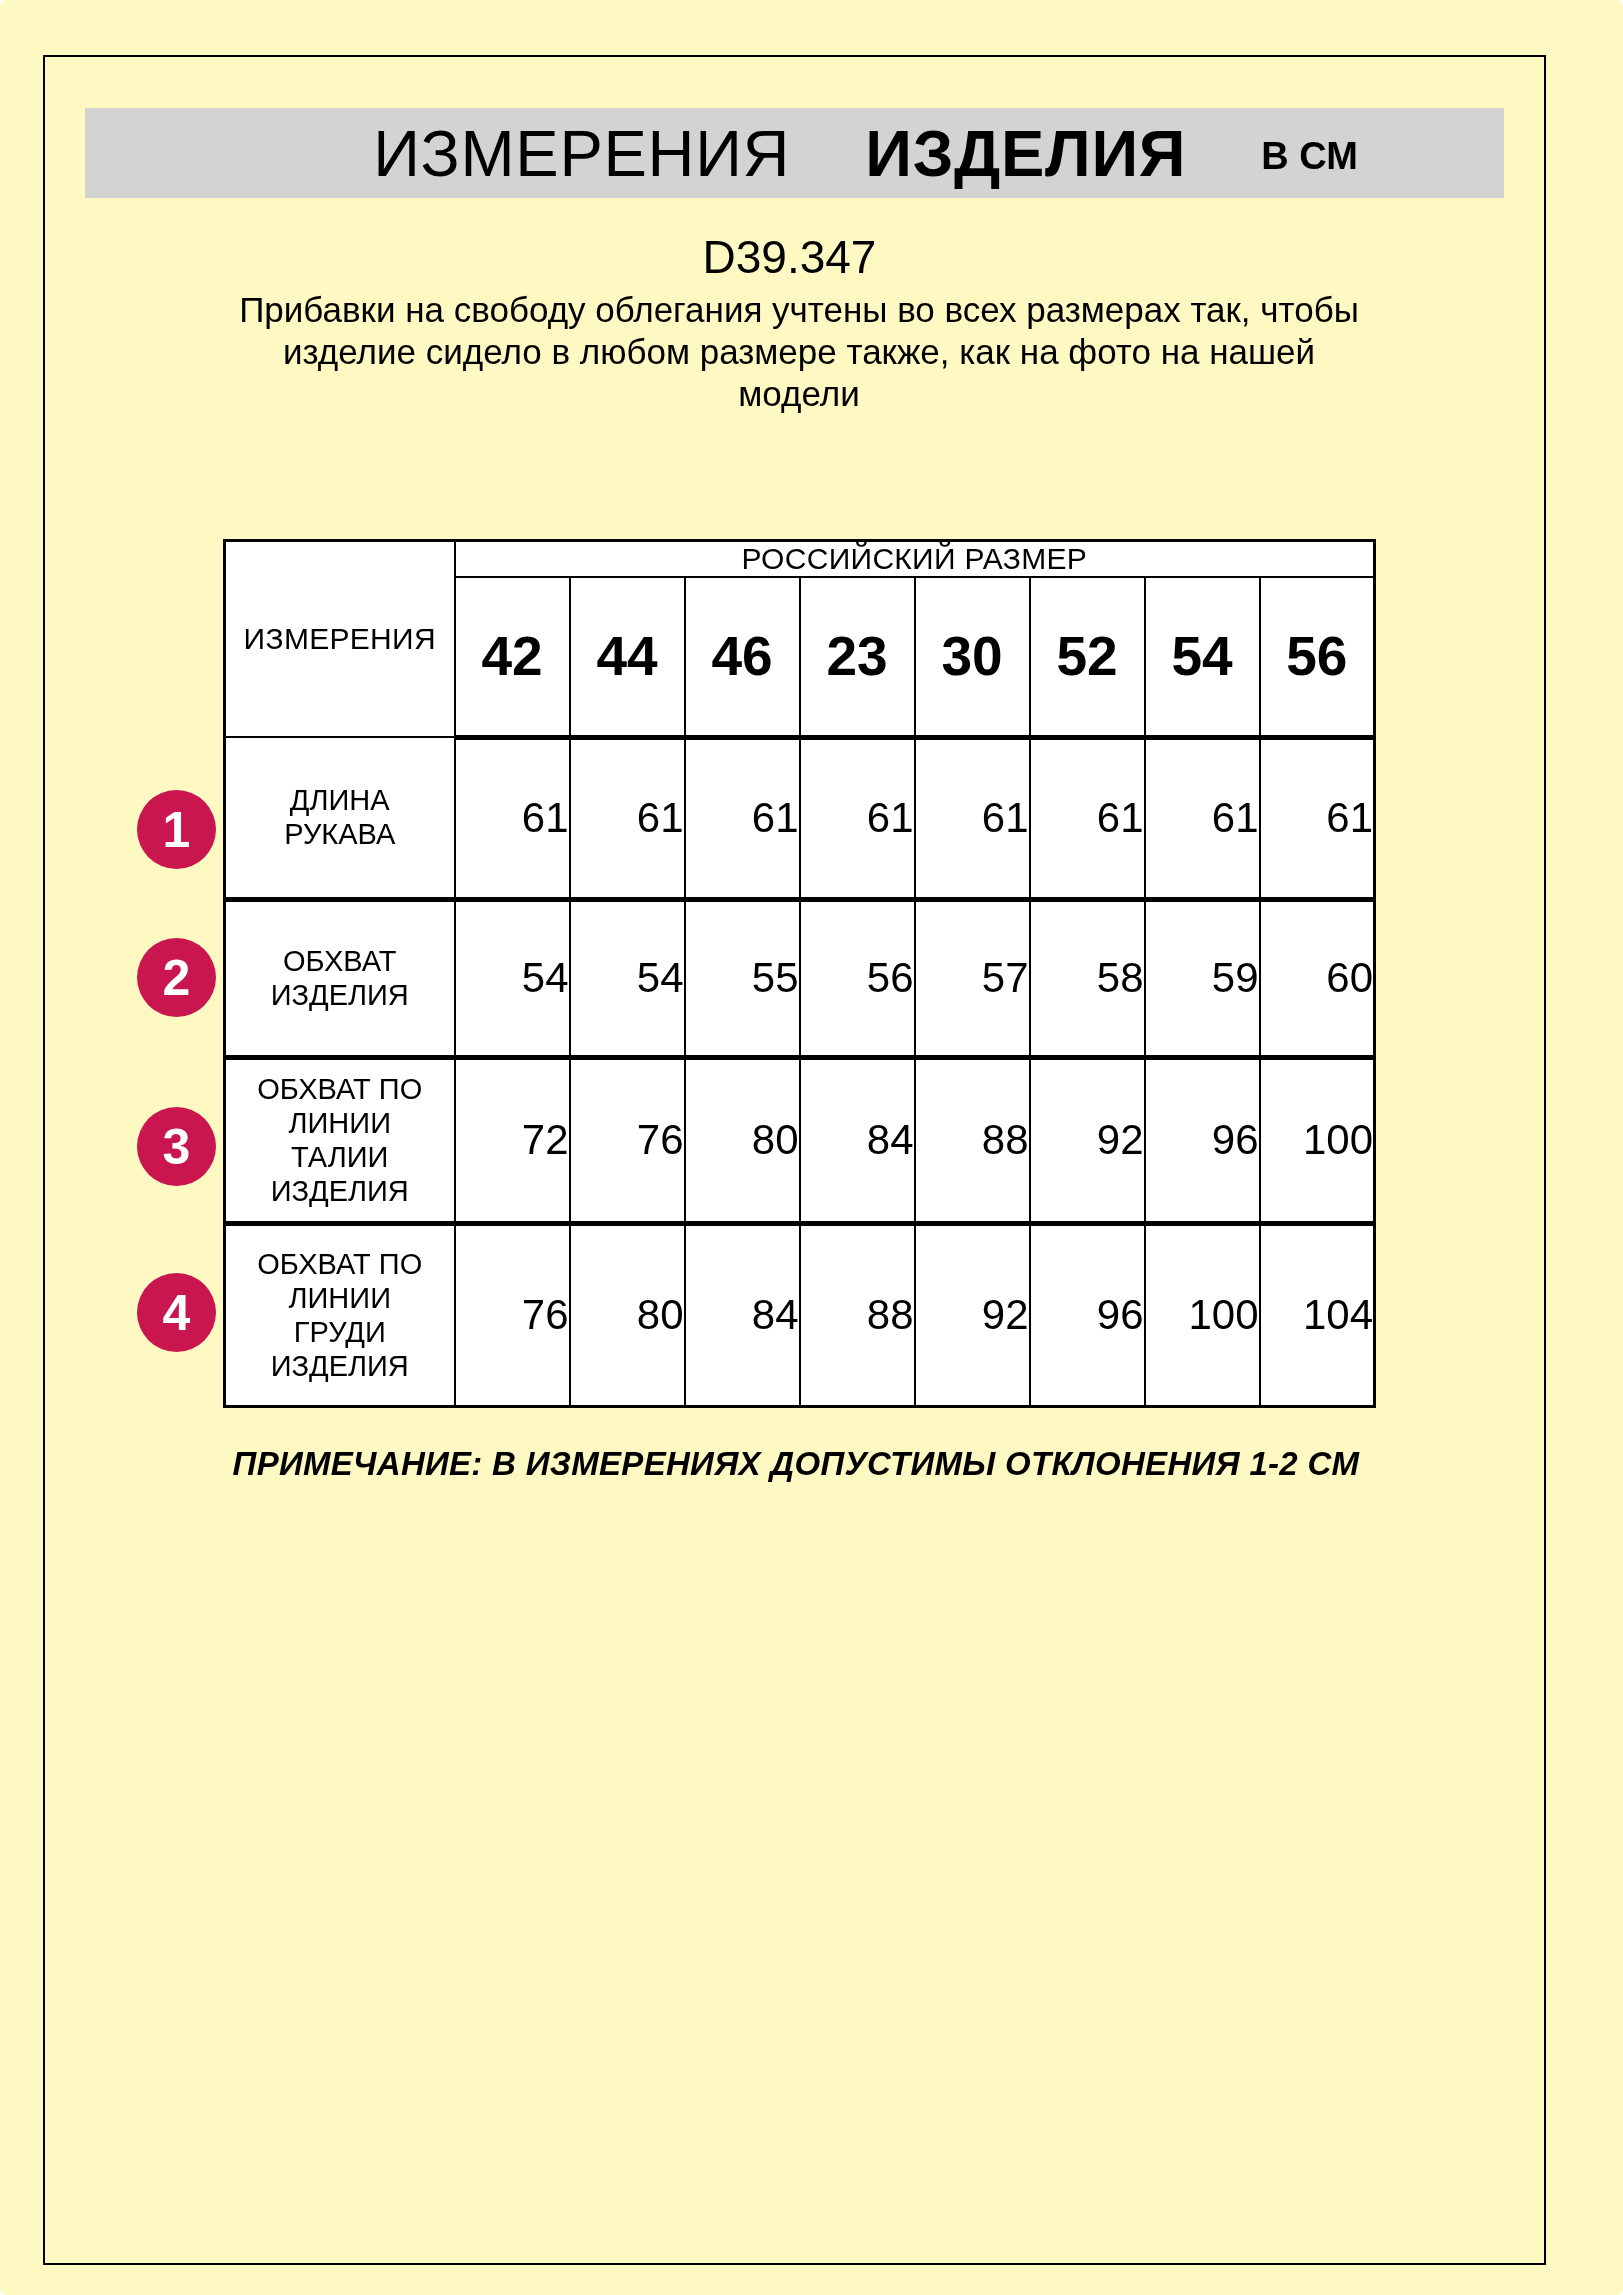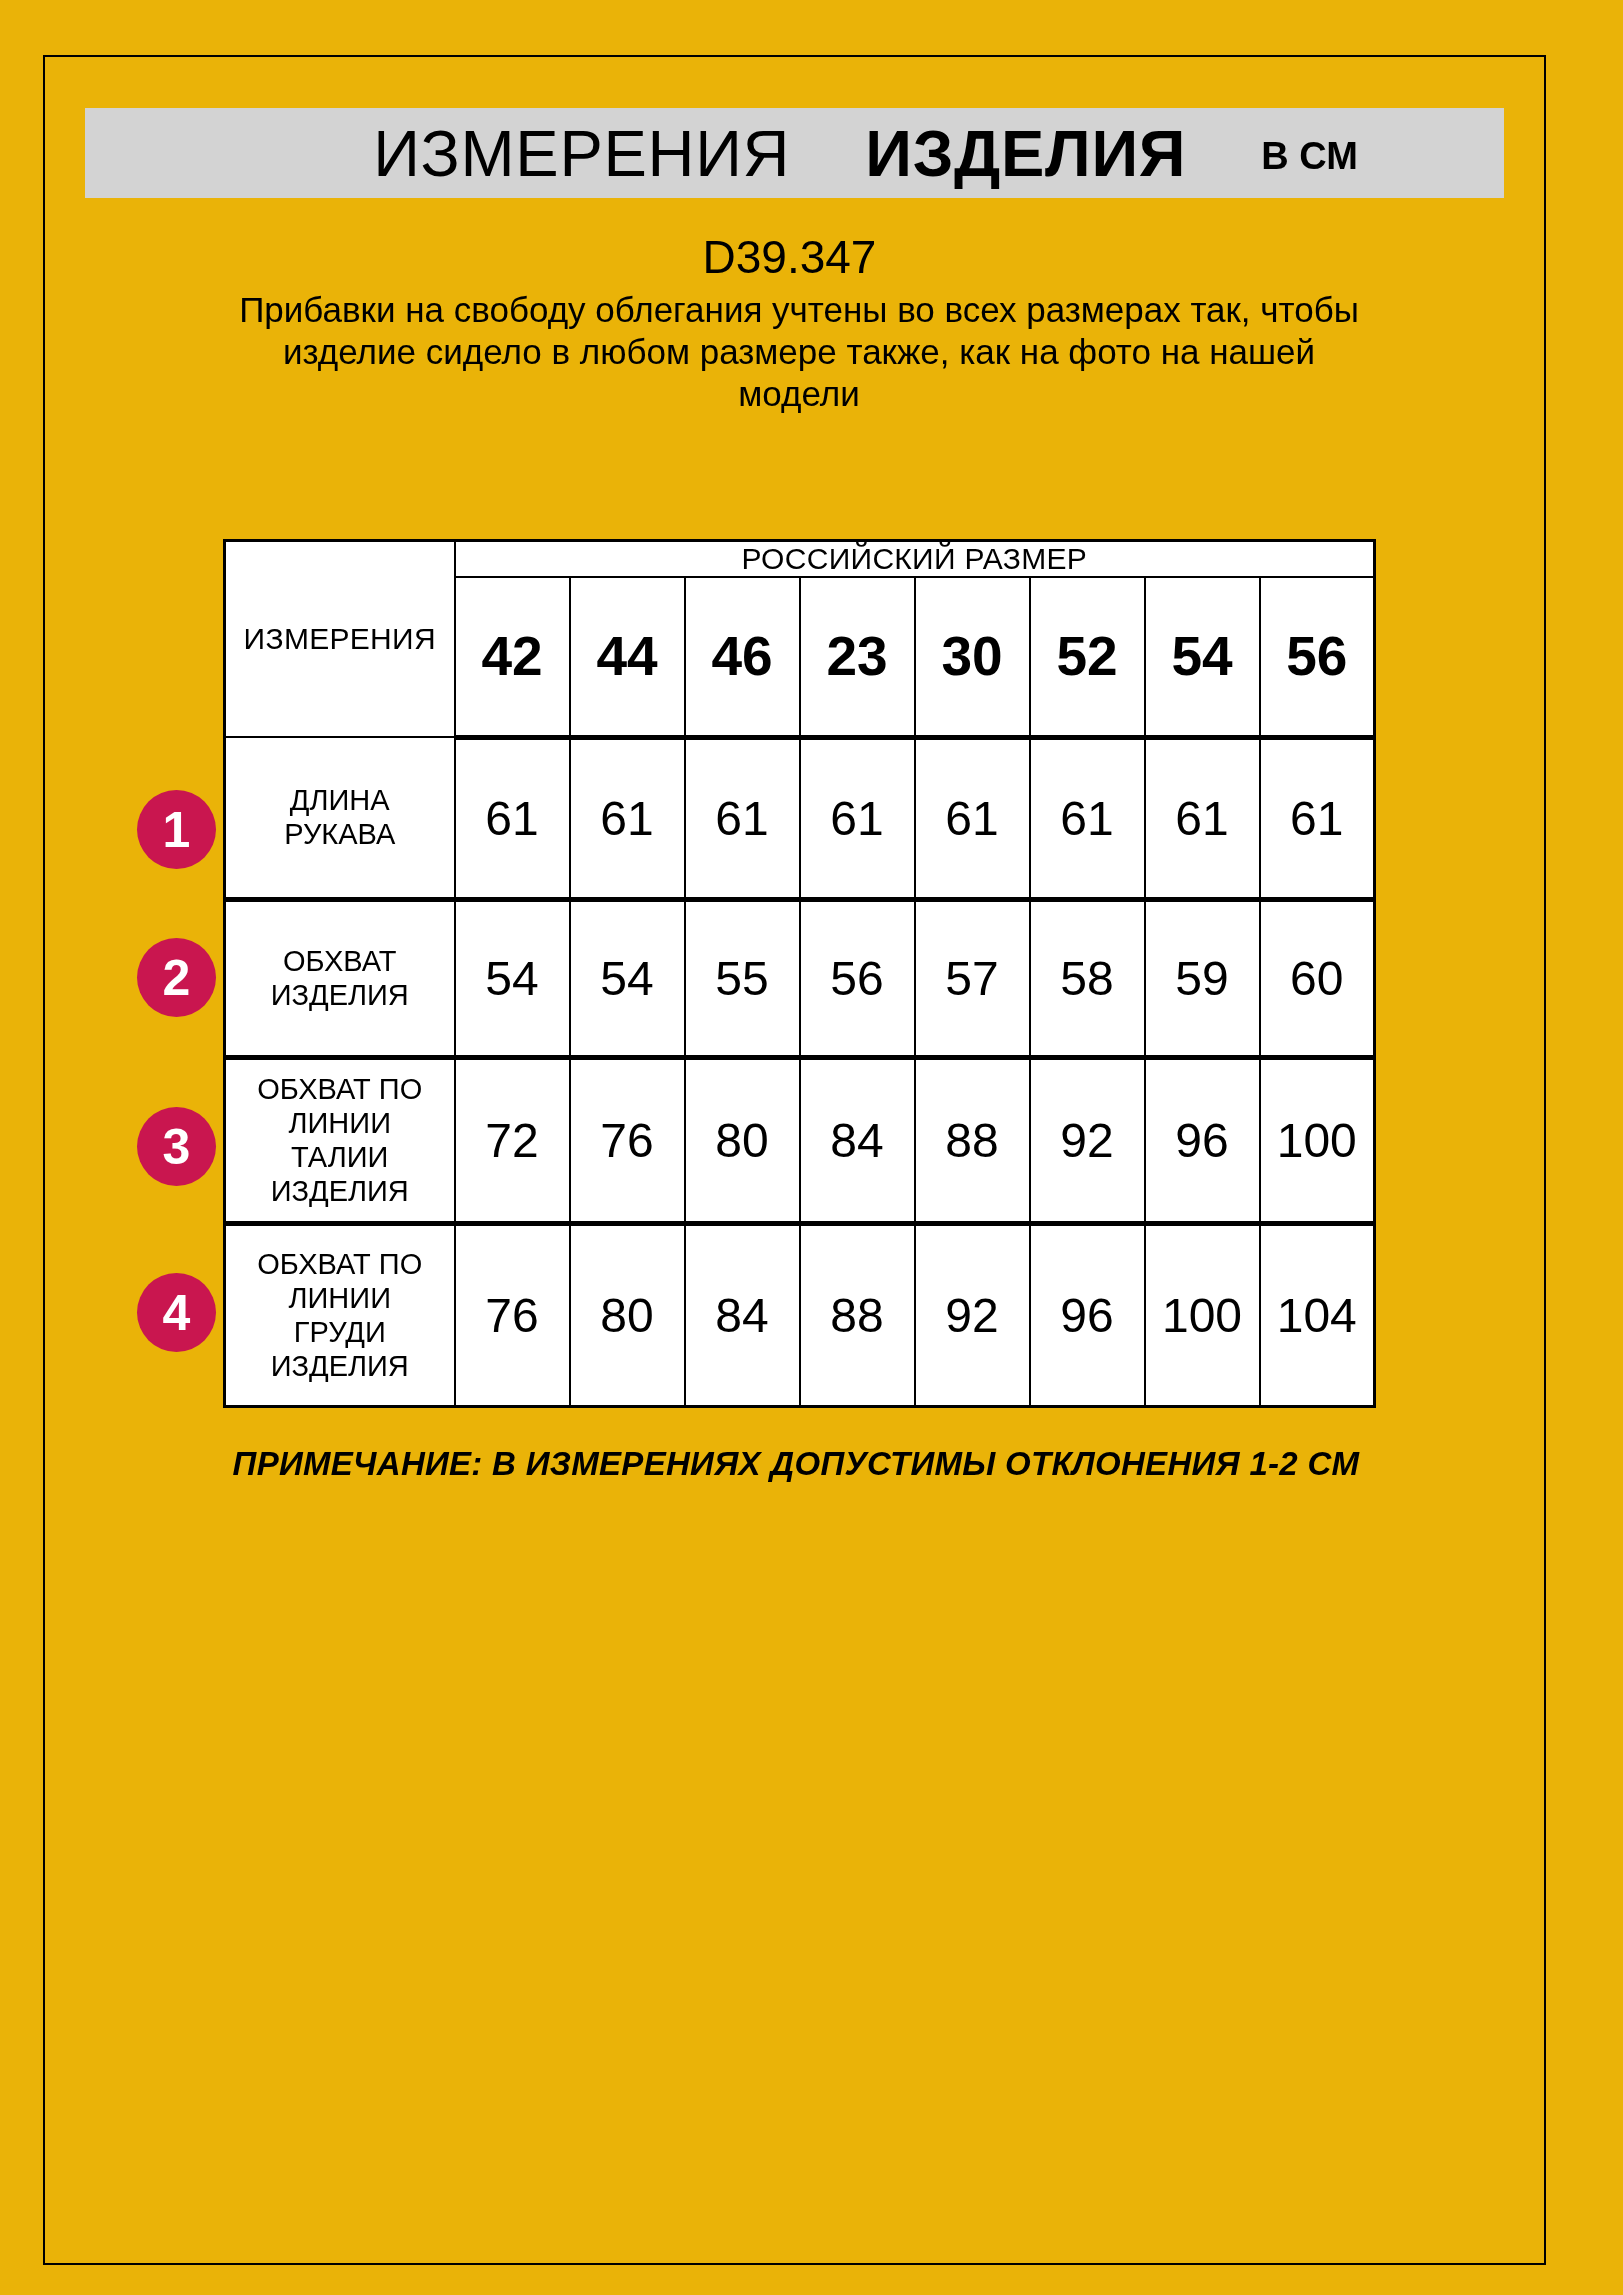--- a/index.html
+++ b/index.html
@@ -1,23 +1,24 @@
 <!DOCTYPE html>
 <html style="font-size:10.5px"><head>
 <meta charset="utf-8">
 <style>
   * { margin:0; padding:0; box-sizing:border-box; }
   html,body { background:#fff; }
   .page {
     position:relative;
     width:1623px; height:2295px;
-    background:#eab308;
+    background:#fef9c3;
     font-family:"Liberation Sans", sans-serif;
     color:#000;
     overflow:hidden;
+    border-radius:7px;
   }
   .page-frame {
     position:absolute;
     left:43px; top:55px;
     width:1503px; height:2210px;
     border:2px solid #000;
   }
   
   .header-bar {
     position:absolute;
@@ -68,21 +69,21 @@
   tr.r1               { height:162px; }
   tr.r2               { height:158px; }
   tr.r3               { height:166px; }
   tr.r4               { height:183px; }
   tr.sizes-row td     { border-top:2.6px solid #000; border-bottom:5.2px solid #000; }
   tr.r2 td, tr.r3 td, tr.r4 td { border-top:5.2px solid #000; }
   td.corner-cell      { font-size:30px; letter-spacing:0.3px; }
   td.group-cell       { font-size:30px; letter-spacing:0.3px;margin-left:28px; }
   td.size-cell        { font-size:55px; font-weight:700; }
   td.label-cell       { font-size:29px; line-height:34px; padding:0 19px; }
-  td.value-cell       { font-size:48px; font-weight:400; }
+  td.value-cell       { font-size:42px; font-weight:400;text-align:right; }
   
   .num-circle {
     position:absolute;
     left:137px;
     width:79px; height:79px;
     border-radius:50%;
     background:#c9164f;
     color:#fff;
     display:flex; align-items:center; justify-content:center;
     font-size:50px; font-weight:700;

